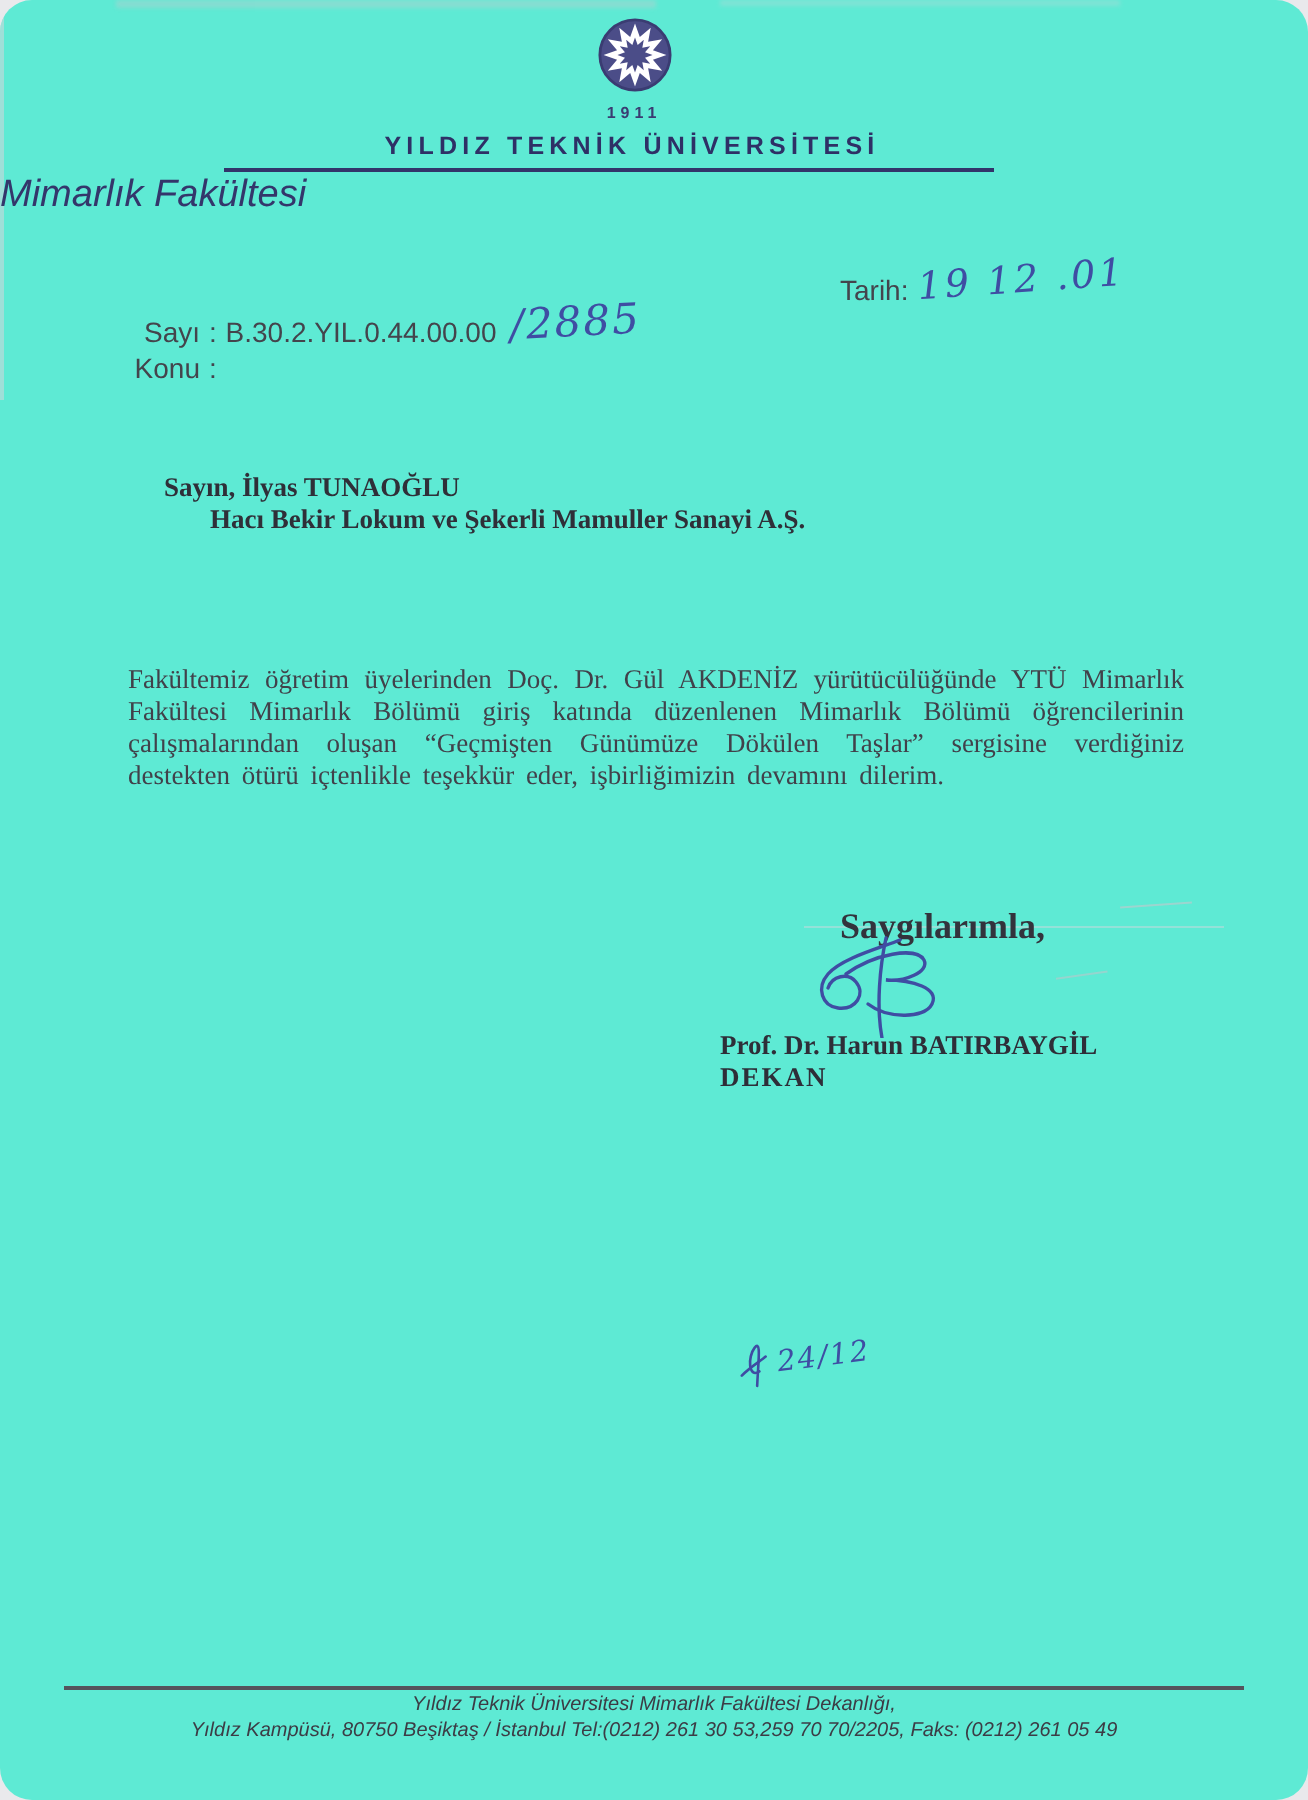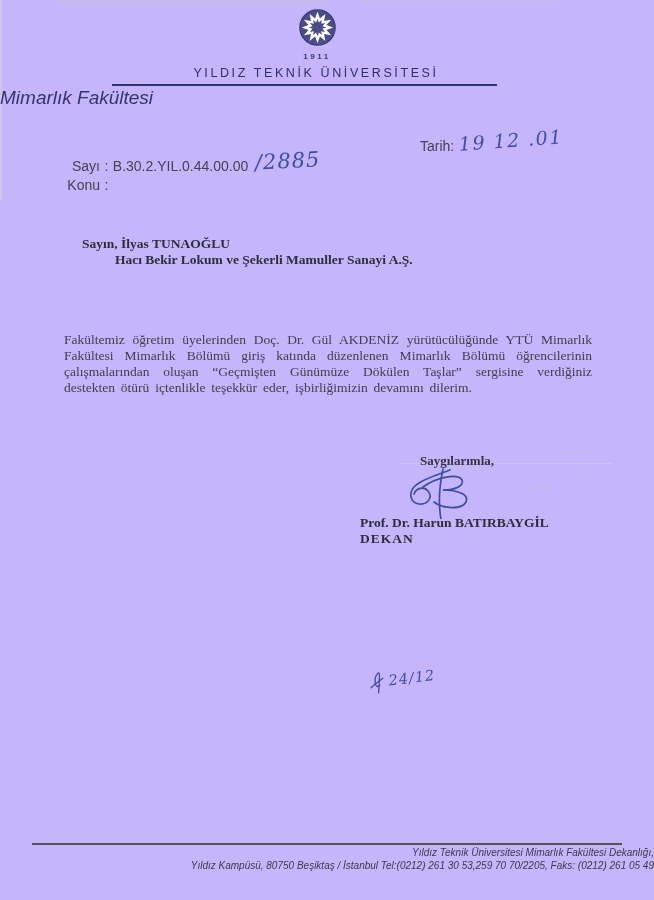--- a/index.html
+++ b/index.html
@@ -1,37 +1,37 @@
 <!DOCTYPE html>
 <html><head>
 <meta charset="utf-8">
 <style>
   html,body{margin:0;padding:0;background:#e9e9ec;}
   .page{
     position:relative;width:654px;height:900px;margin:0 auto;
-    background:#c4b5fd;overflow:hidden;
-    font-family:"Liberation Sans",sans-serif;color:#3b3b43;
+    background:#5eead4;overflow:hidden;
+    font-family:"Liberation Sans",sans-serif;color:#3b3b43;border-radius:16px;
   }
   
   .artifact{position:absolute;pointer-events:none;}
   .art-top{left:58px;top:0;width:270px;height:4px;background:#c9c9cf;opacity:.38;filter:blur(1px);}
   .art-top2{left:360px;top:0;width:200px;height:3px;background:#d4d4da;opacity:.3;filter:blur(1px);}
   .art-left{left:0;top:0;width:2px;height:200px;background:#d5d5db;opacity:.55;}
   .art-streak1{left:560px;top:452px;width:36px;height:1px;background:#c6c6cc;opacity:.6;transform:rotate(-4deg);}
   .art-streak2{left:528px;top:487px;width:26px;height:2px;border-top:1px solid #c2c2c9;opacity:.55;transform:rotate(-8deg);}
   .art-streak3{left:402px;top:463px;width:210px;height:1px;background:#d8d8de;opacity:.45;}
   
   .seal{position:absolute;left:299px;top:9px;}
   .seal-year{
     position:absolute;left:277px;top:52px;width:80px;text-align:center;
     font-size:8px;font-weight:bold;letter-spacing:2.5px;color:#3a3c72;
   }
   .univ-name{
     position:absolute;left:0;top:66px;width:632px;text-align:center;
-    font-size:12.5px;font-weight:normal;letter-spacing:2.6px;color:#2e3066;
+    font-size:12.5px;font-weight:bold;letter-spacing:2.6px;color:#2e3066;
   }
   .head-rule{position:absolute;left:112px;top:84px;width:385px;height:2px;background:#32346a;}
   .faculty-name{
     position:absolute;left:0;top:87px;width:630px;text-align:left;
     font-size:19px;font-style:italic;color:#34366b;
   }
   
   .label{font-size:14px;color:#44444c;text-align:right;}
   .hw{font-family:"DejaVu Serif",serif;font-style:italic;color:#3f4da3;}
   .date-row{position:absolute;left:420px;top:133px;white-space:nowrap;}
@@ -39,46 +39,46 @@
   .ref-row{position:absolute;left:64px;top:152px;white-space:nowrap;}
   .ref-row .lab, .subj-row .lab{display:inline-block;width:36px;}
   .ref-hw{display:inline-block;font-size:21px;letter-spacing:1px;transform:rotate(-3deg) translateY(-3px);margin-left:2px;}
   .subj-row{position:absolute;left:64px;top:176px;}
   
   .recipient{
     position:absolute;left:82px;top:236px;
     font-family:"Liberation Serif",serif;font-weight:bold;font-size:13.5px;
     line-height:15.5px;color:#2f2f38;white-space:nowrap;
   }
-  .recipient .indent{margin-left:33px;}
+  .recipient .indent{margin-left:23px;}
   
   .letter-body{
     position:absolute;left:64px;top:332px;width:528px;
     font-family:"Liberation Serif",serif;font-size:13.5px;line-height:16px;
     text-align:justify;color:#41414a;word-spacing:2.5px;
   }
   
   .closing-salute{
     position:absolute;left:420px;top:453px;
-    font-family:"Liberation Serif",serif;font-weight:bold;font-size:13px;color:#33333c;
+    font-family:"Liberation Serif",serif;font-weight:bold;font-size:18px;color:#33333c;
   }
   .signature{position:absolute;left:404px;top:467px;}
   .signer{
     position:absolute;left:360px;top:515px;width:202px;text-align:left;
     font-family:"Liberation Serif",serif;font-weight:bold;font-size:13.5px;
     line-height:15.5px;color:#2e2e38;white-space:nowrap;
   }
   .signer .title{letter-spacing:1px;}
   
   .note{position:absolute;left:368px;top:662px;transform:rotate(-7deg);white-space:nowrap;}
   .note-text{font-size:14.5px;letter-spacing:1px;vertical-align:6px;}
   
   .foot-rule{position:absolute;left:32px;top:843px;width:590px;height:1.5px;background:#54545c;}
   .letter-footer{
-    position:absolute;left:0;top:847px;width:654px;text-align:right;
+    position:absolute;left:0;top:847px;width:654px;text-align:center;
     font-style:italic;font-size:10px;line-height:12.5px;color:#3c3c45;
   }
 </style>
 </head>
 <body>
 
 <div class="page">
 
   <div class="artifact art-top"></div>
   <div class="artifact art-top2"></div>

